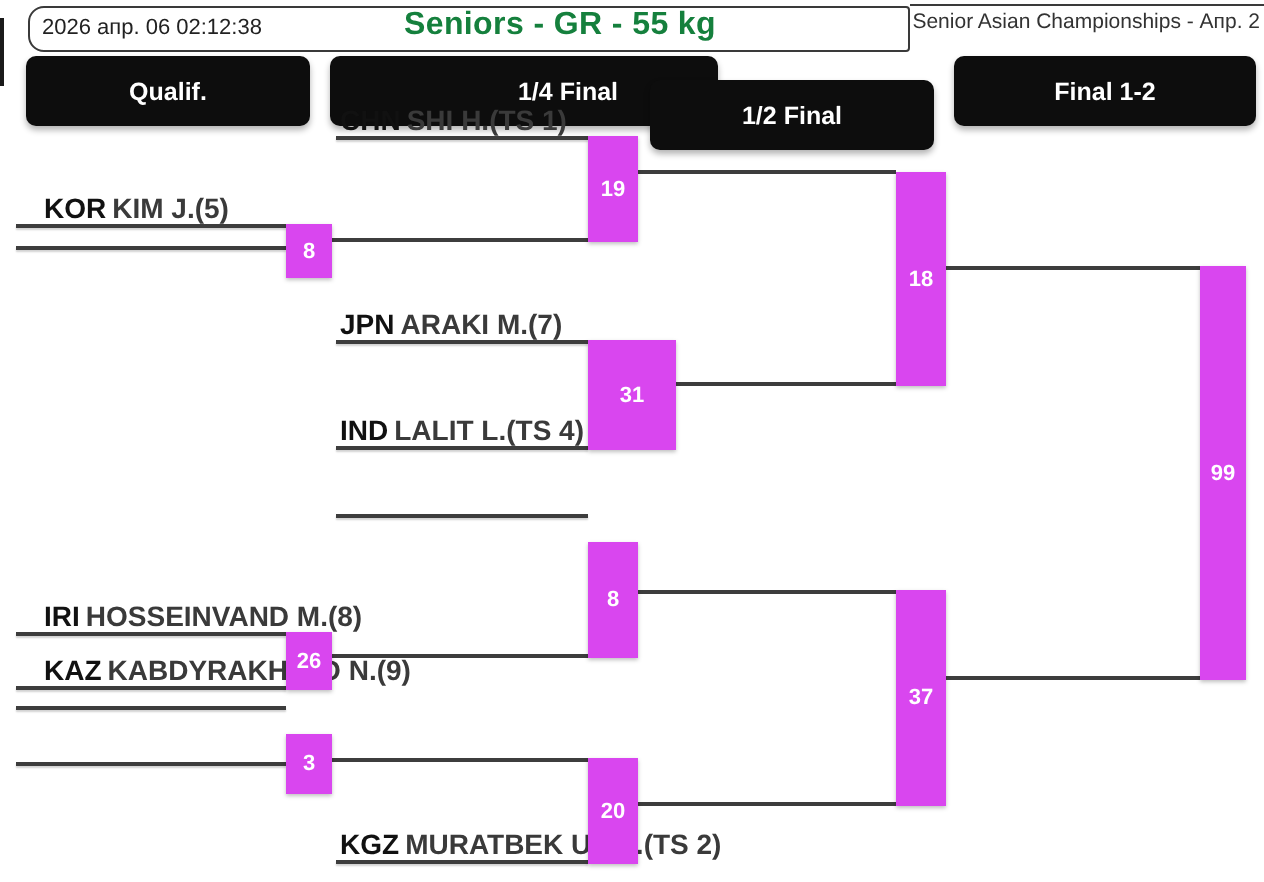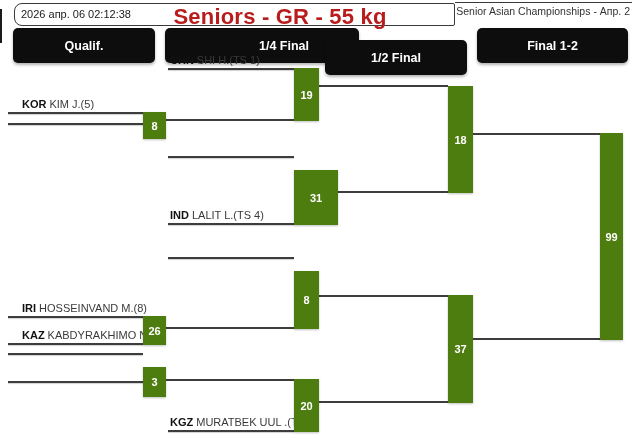--- a/index.html
+++ b/index.html
@@ -7,35 +7,35 @@
     width:632px;height:441px;position:relative;overflow:hidden;
     background:#ffffff;font-family:"Liberation Sans","DejaVu Sans",sans-serif;
     -webkit-font-smoothing:antialiased;
   }
   
   .edge-line{position:absolute;left:0;top:9px;width:2px;height:34px;background:#1a1a1a;}
   .datebox{position:absolute;left:14px;top:3px;width:441px;height:23px;
     border:1.5px solid #3a3a3a;border-radius:8px 2px 2px 8px;box-sizing:border-box;background:#fff;}
   .datetime{position:absolute;left:21px;top:8px;font-size:11px;color:#222;white-space:nowrap;}
   .title{position:absolute;left:90px;top:4px;width:380px;text-align:center;
-    font-size:22px;font-weight:bold;color:#b91c1c;letter-spacing:0.2px;white-space:nowrap;}
+    font-size:16px;font-weight:bold;color:#15803d;letter-spacing:0.2px;white-space:nowrap;}
   .right-topline{position:absolute;left:455px;top:2px;width:177px;height:0;border-top:1.5px solid #3a3a3a;}
   .event{position:absolute;left:452px;top:5px;width:178px;text-align:right;
     font-size:10.5px;color:#333;white-space:nowrap;overflow:hidden;}
   
   .colbar{position:absolute;top:28px;height:35px;background:#0d0d0d;border-radius:5px;
     color:#fff;font-weight:bold;font-size:12.5px;display:flex;align-items:center;justify-content:center;
     box-shadow:0 2px 3px rgba(0,0,0,0.3);}
   
   .entry{position:absolute;}
-  .ename{height:12px;line-height:12px;font-size:11px;color:#3a3a3a;margin-bottom:2px;white-space:nowrap;}
+  .ename{height:12px;line-height:12px;font-size:14px;color:#3a3a3a;margin-bottom:2px;white-space:nowrap;font-weight:bold;}
   .ename b{color:#111;margin-right:3px;}
   .eline{height:2px;background:#3d3d3d;box-shadow:0 1px 1px rgba(0,0,0,0.18);}
   
-  .mbox{position:absolute;background:#4d7c0f;color:#fff;font-weight:bold;font-size:11px;
+  .mbox{position:absolute;background:#d946ef;color:#fff;font-weight:bold;font-size:11px;
     display:flex;align-items:center;justify-content:center;box-shadow:0 1px 2px rgba(0,0,0,0.25);}
   
   .conn{position:absolute;height:2px;background:#3d3d3d;}
 </style>
 </head>
 <body>
 
 <div class="edge-line"></div>
 <div class="datebox"></div>
 <div class="datetime">2026 апр. 06 02:12:38</div>
@@ -53,20 +53,21 @@
   <div class="eline"></div>
 </div>
 <div class="entry" style="left:8px;top:98px;width:135px;">
   <div class="ename" style="padding-left:14px;"><b>KOR</b><span>KIM J.(5)</span></div>
   <div class="eline"></div>
 </div>
 <div class="entry" style="left:8px;top:123px;width:135px;">
   <div class="eline"></div>
 </div>
 <div class="entry" style="left:168px;top:156px;width:126px;">
+  <div class="ename" style="padding-left:2px;"><b>JPN</b><span>ARAKI M.(7)</span></div>
   <div class="eline"></div>
 </div>
 <div class="entry" style="left:168px;top:209px;width:126px;">
   <div class="ename" style="padding-left:2px;"><b>IND</b><span>LALIT L.(TS 4)</span></div>
   <div class="eline"></div>
 </div>
 <div class="entry" style="left:168px;top:257px;width:126px;">
   <div class="eline"></div>
 </div>
 <div class="entry" style="left:8px;top:302px;width:135px;">

